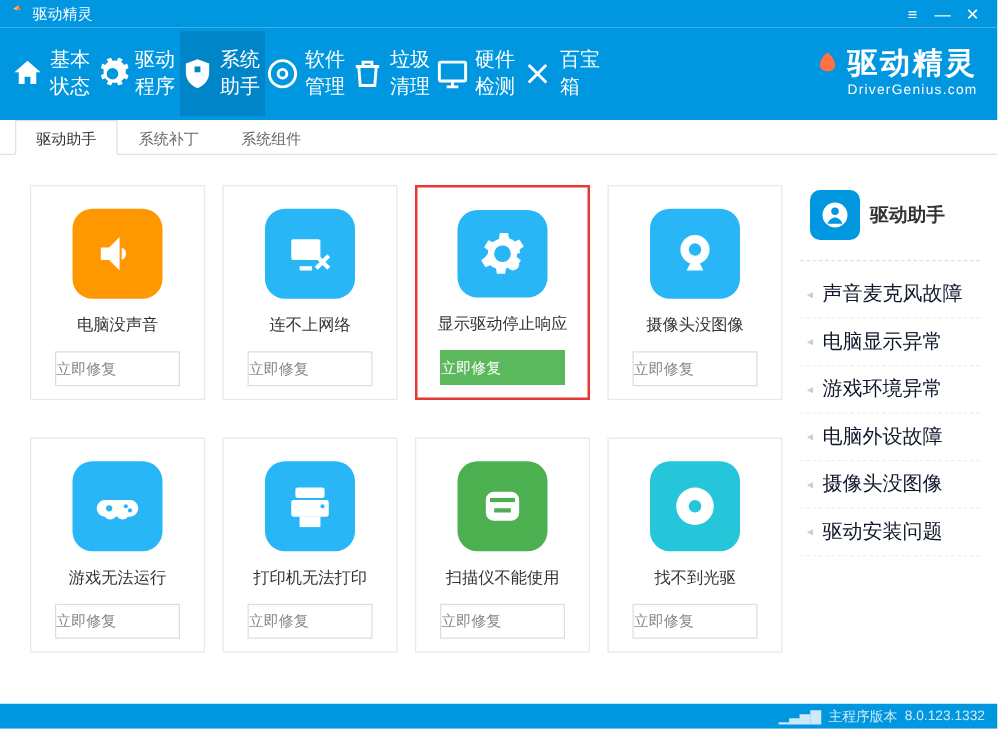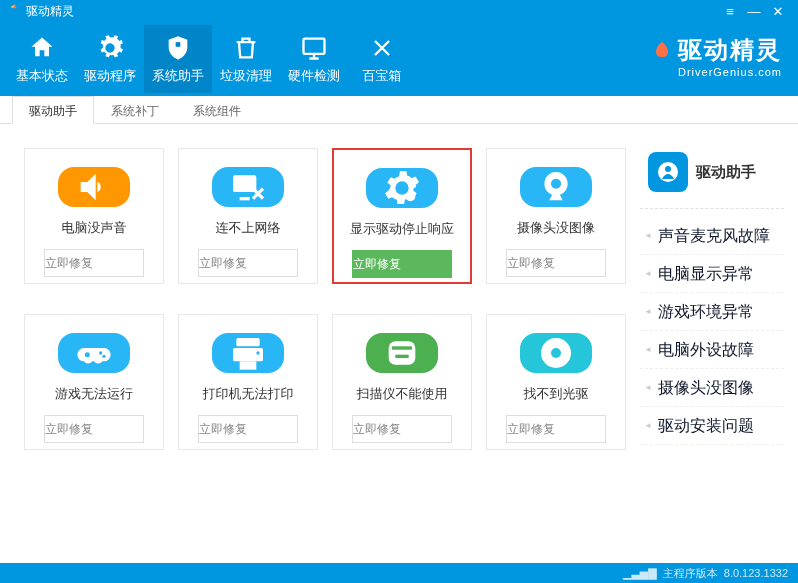--- a/index.html
+++ b/index.html
@@ -4,34 +4,34 @@
 <style>
 * { margin: 0; padding: 0; box-sizing: border-box; font-family: "Microsoft YaHei", sans-serif; }
 body { width: 798px; height: 583px; background: #fff; overflow: hidden; position: relative; }
 
 .titlebar { height: 22px; background: #0096e0; display: flex; align-items: center; padding: 0 8px; color: #fff; font-size: 12px; }
 .titlebar .logo-icon { margin-right: 4px; }
 .titlebar .spacer { flex: 1; }
 .titlebar .win-btn { width: 24px; text-align: center; cursor: pointer; font-size: 13px; }
 
 .toolbar { height: 74px; background: #0096e0; display: flex; align-items: center; padding: 0 8px; position: relative; }
-.toolbar-item { width: 68px; height: 68px; display: flex; flex-direction: column; align-items: center; justify-content: center; color: #fff; font-size: 13px; cursor: pointer; gap: 4px; }
+.toolbar-item { width: 68px; height: 68px; display: flex; flex-direction: row; align-items: center; justify-content: center; color: #fff; font-size: 16px; cursor: pointer; gap: 4px; }
 .toolbar-item.active { background: #0085c9; }
 .toolbar-icon { width: 30px; height: 30px; display: flex; align-items: center; justify-content: center; }
 .brand { position: absolute; right: 16px; top: 12px; color: #fff; font-size: 24px; font-weight: bold; text-align: right; }
 .brand-sub { font-size: 11px; font-weight: normal; letter-spacing: 1px; }
 
 .tabs { height: 28px; background: #fff; border-bottom: 1px solid #e0e0e0; display: flex; padding-left: 12px; }
 .tab { padding: 0 16px; height: 28px; line-height: 28px; font-size: 12px; color: #666; border: 1px solid transparent; cursor: pointer; }
 .tab.active { border: 1px solid #e0e0e0; border-bottom: 1px solid #fff; background: #fff; color: #333; margin-bottom: -1px; }
 
 .content { display: flex; height: 440px; }
 .grid-area { flex: 1; padding: 24px 12px 12px 24px; }
 .grid { display: grid; grid-template-columns: repeat(4, 140px); gap: 30px 14px; }
-.card { width: 140px; height: 136px; border: 1px solid #e8e8e8; display: flex; flex-direction: column; align-items: center; padding: 18px 8px 10px; }
+.card { width: 140px; height: 172px; border: 1px solid #e8e8e8; display: flex; flex-direction: column; align-items: center; padding: 18px 8px 10px; }
 .card.highlight { border: 2px solid #e53935; }
 .card-icon { width: 72px; height: 72px; border-radius: 16px; display: flex; align-items: center; justify-content: center; margin-bottom: 12px; }
 .card-title { font-size: 13px; color: #333; margin-bottom: 12px; text-align: center; }
 .card-btn { width: 100px; height: 28px; line-height: 26px; text-align: left; font-size: 12px; border: 1px solid #ddd; color: #888; cursor: pointer; background: #fff; }
 .card-btn.primary { background: #5cb85c; color: #fff; border-color: #5cb85c; }
 
 .sidebar { width: 168px; padding: 24px 14px 12px 2px; }
 .sidebar-header { display: flex; align-items: center; gap: 8px; padding: 4px 8px 16px; border-bottom: 1px dashed #e0e0e0; margin-bottom: 8px; }
 .sidebar-header-icon { width: 40px; height: 40px; border-radius: 8px; background: #0096e0; display: flex; align-items: center; justify-content: center; }
 .sidebar-header-title { font-size: 15px; color: #333; font-weight: bold; }
@@ -85,20 +85,29 @@
         <svg width="28" height="28" viewBox="0 0 24 24" fill="#fff">
           <path d="M12 2l8 3v6c0 5-3 9-8 11-5-2-8-6-8-11V5z"></path>
           <rect x="10" y="7" width="4" height="4" fill="#0085c9"></rect>
         </svg>
       </span>
     <span>系统助手</span>
   </div>
   <div class="toolbar-item">
     <span class="toolbar-icon">
         <svg width="28" height="28" viewBox="0 0 24 24" fill="none" stroke="#fff" stroke-width="2">
+          <circle cx="12" cy="12" r="9"></circle>
+          <circle cx="12" cy="12" r="3"></circle>
+        </svg>
+      </span>
+    <span>软件管理</span>
+  </div>
+  <div class="toolbar-item">
+    <span class="toolbar-icon">
+        <svg width="28" height="28" viewBox="0 0 24 24" fill="none" stroke="#fff" stroke-width="2">
           <path d="M4 7h16M9 7V4h6v3M6 7l1 13h10l1-13"></path>
         </svg>
       </span>
     <span>垃圾清理</span>
   </div>
   <div class="toolbar-item">
     <span class="toolbar-icon">
         <svg width="28" height="28" viewBox="0 0 24 24" fill="none" stroke="#fff" stroke-width="2">
           <rect x="3" y="4" width="18" height="13" rx="1"></rect>
           <path d="M8 21h8M12 17v4"></path>

